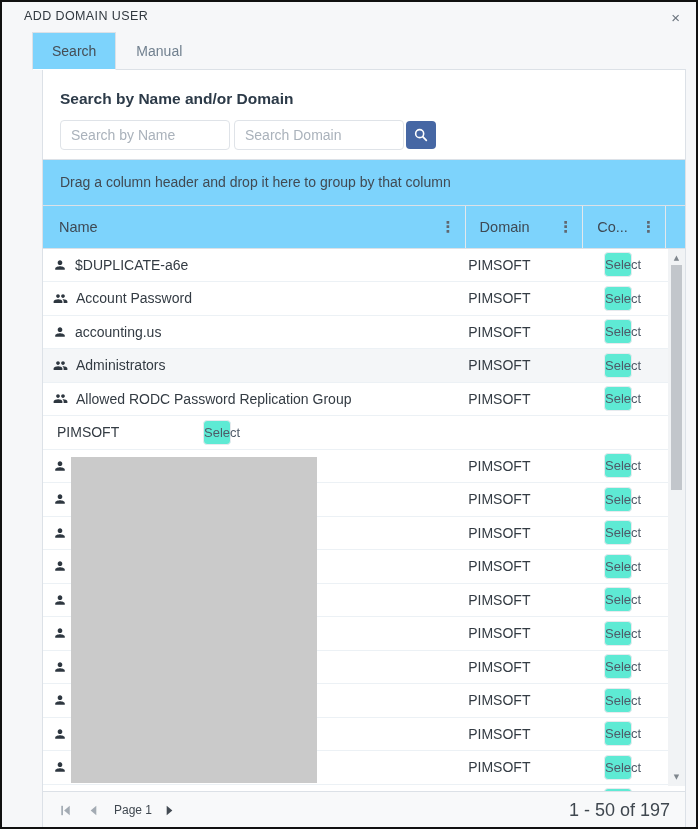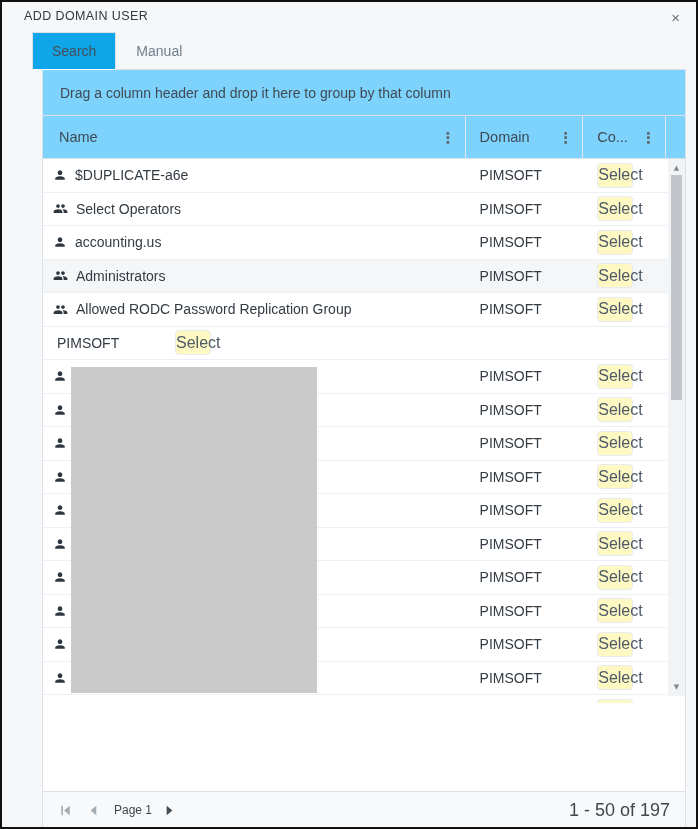--- a/index.html
+++ b/index.html
@@ -25,21 +25,21 @@
     font-family:inherit;
   }
 
   
   .tabs { position:absolute; left:30px; top:30px; height:38px; display:flex; z-index:2; }
   .tab {
     padding:10px 19px 0 19px; font-size:14px; color:#71808f;
     border:1px solid transparent; cursor:pointer; height:38px;
   }
   .tab.active {
-    background:#0ea5e9; border-color:#dce1e7; border-bottom-color:#fff;
+    background:#7dd3fc; border-color:#dce1e7; border-bottom-color:#fff;
     color:#454d55;
   }
 
   
   .card {
     position:absolute; left:40px; top:67px; width:644px; height:760px;
     background:#fff; border:1px solid #dce1e7;
     display:flex; flex-direction:column; z-index:1;
   }
 
@@ -73,31 +73,31 @@
   }
   .hcell.c-name   { width:424px; }
   .hcell.c-domain { width:118px; padding-left:14px; }
   .hcell.c-cmd    { width:83px;  padding-left:14px; }
   .hcell.c-fill   { width:19px; border-right:none; padding:0; }
   .dots { color:#5f6770; font-size:15px; font-weight:bold; cursor:pointer; line-height:1; }
 
   
   .grid-body { position:relative; height:544px; overflow:hidden; background:#fff; }
   .rows-wrap { position:absolute; left:0; top:0; right:17px; }
-  .row { display:flex; height:33.5px; border-bottom:1px solid #ecf1f5; background:#fff; align-items:center; }
+  .row { display:flex; height:33.5px; border-bottom:1px solid #ecf1f5; background:#fff; align-items:center;gap:28px; }
   .row.alt { background:#f4f6f8; }
   .cell { height:100%; display:flex; align-items:center; }
   .cell.name-cell   { width:424px; padding-left:10px; }
   .cell.domain-cell { width:118px; padding-left:14px; font-size:14px; color:#333b43; }
   .cell.cmd-cell    { width:85px;  padding-left:14px; }
   .row-icon { display:flex; align-items:center; margin-right:8px; }
   .row-name { font-size:14px; color:#333b43; white-space:nowrap; }
   .select-btn {
-    width:36px; height:25px; background:#fef9c3; border:1px solid #e7eaee;
-    border-radius:4px; font-size:16px; color:#4e5a68; cursor:pointer;
+    width:28px; height:25px; background:#5eead4; border:1px solid #e7eaee;
+    border-radius:4px; font-size:13px; color:#4e5a68; cursor:pointer;
     font-family:inherit; line-height:1;
   }
 
   .redaction {
     position:absolute; left:28px; top:208px; width:246px; height:326px;
     background:#cacaca; z-index:3;
   }
 
   
   .vscroll {
@@ -137,20 +137,35 @@
     <button class="close-btn">×</button>
   </div>
 
   <div class="tabs">
     <div class="tab active">Search</div>
     <div class="tab">Manual</div>
   </div>
 
   <div class="card">
 
+    <div class="search-section">
+      <div class="search-heading">Search by Name and/or Domain</div>
+      <div class="search-inputs">
+        <input type="text" placeholder="Search by Name" style="">
+        <input type="text" placeholder="Search Domain" style="">
+        <button class="search-btn">
+          <span>
+            <svg width="16" height="16" viewBox="0 0 24 24">
+              <circle cx="10" cy="10" r="6" fill="none" stroke="#ffffff" stroke-width="2.4"></circle>
+              <line x1="14.6" y1="14.6" x2="20" y2="20" stroke="#ffffff" stroke-width="2.6" stroke-linecap="round"></line>
+            </svg>
+          </span>
+        </button>
+      </div>
+    </div>
 
     <div class="group-bar">
       <span>Drag a column header and drop it here to group by that column</span>
     </div>
 
     <div class="grid-header">
       <div class="hcell c-name">
         <span>Name</span>
         <span class="dots">⋮</span>
       </div>
@@ -183,21 +198,21 @@
     </div>
   </div>
           <div class="row">
     <div class="cell name-cell">
 
       <span class="row-icon">
         <svg width="15" height="15" viewBox="0 0 24 24" fill="#2e3740">
           <path d="M16 11c1.66 0 3-1.34 3-3s-1.34-3-3-3-3 1.34-3 3 1.34 3 3 3zm-8 0c1.66 0 3-1.34 3-3S9.66 5 8 5 5 6.34 5 8s1.34 3 3 3zm0 2c-2.33 0-7 1.17-7 3.5V19h14v-2.5c0-2.33-4.67-3.5-7-3.5zm8 0c-.29 0-.62.02-.97.05 1.16.84 1.97 1.97 1.97 3.45V19h6v-2.5c0-2.33-4.67-3.5-7-3.5z"></path>
         </svg>
       </span>
-      <span class="row-name">Select Operators</span>
+      <span class="row-name">Account Password</span>
     </div>
     <div class="cell domain-cell">PIMSOFT</div>
     <div class="cell cmd-cell">
       <button class="select-btn">Select</button>
     </div>
   </div>
           <div class="row">
     <div class="cell name-cell">
       <span class="row-icon">
         <svg width="14" height="14" viewBox="0 0 24 24" fill="#2e3740">

